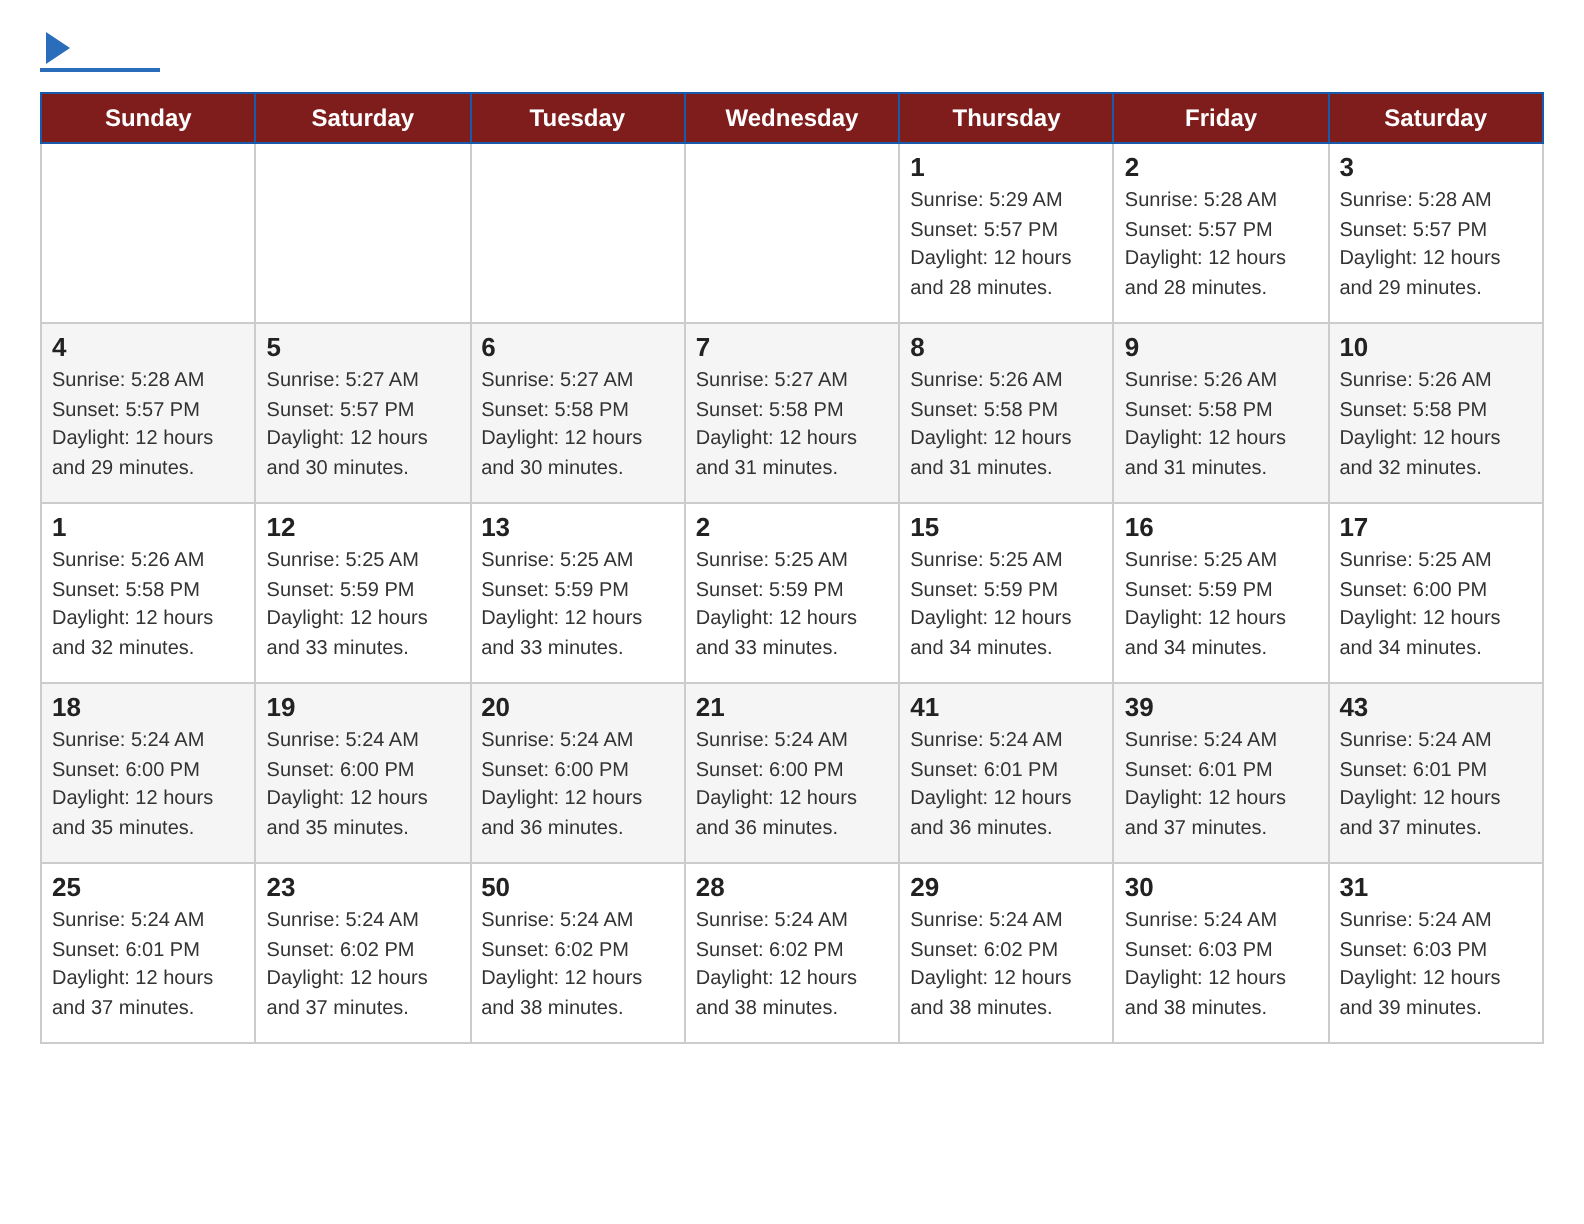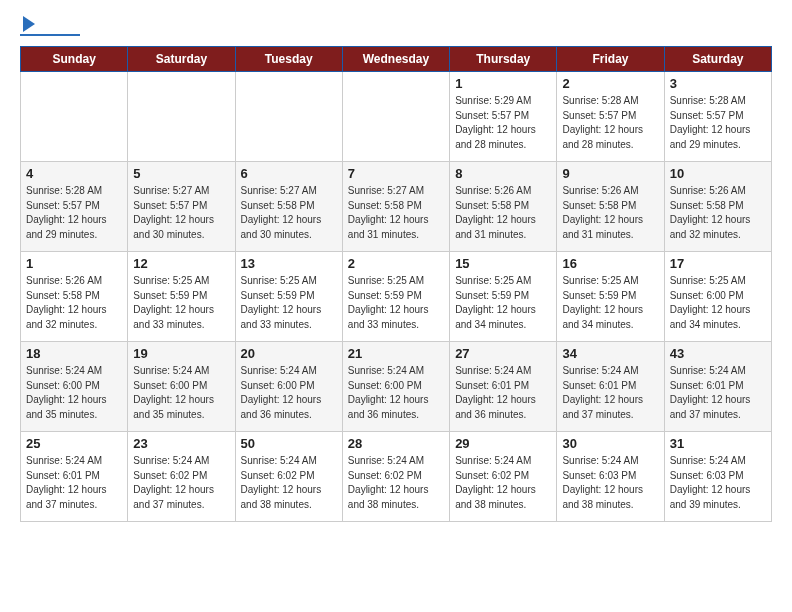--- a/index.html
+++ b/index.html
@@ -230,25 +230,25 @@
           </td>
           <td>
             <span class="day-number">20</span>
             <div class="day-info">Sunrise: 5:24 AM<br>Sunset: 6:00 PM<br>Daylight: 12 hours<br>and 36 minutes.</div>
           </td>
           <td>
             <span class="day-number">21</span>
             <div class="day-info">Sunrise: 5:24 AM<br>Sunset: 6:00 PM<br>Daylight: 12 hours<br>and 36 minutes.</div>
           </td>
           <td>
-            <span class="day-number">27</span>
+            <span class="day-number">41</span>
             <div class="day-info">Sunrise: 5:24 AM<br>Sunset: 6:01 PM<br>Daylight: 12 hours<br>and 36 minutes.</div>
           </td>
           <td>
-            <span class="day-number">34</span>
+            <span class="day-number">39</span>
             <div class="day-info">Sunrise: 5:24 AM<br>Sunset: 6:01 PM<br>Daylight: 12 hours<br>and 37 minutes.</div>
           </td>
           <td>
             <span class="day-number">43</span>
             <div class="day-info">Sunrise: 5:24 AM<br>Sunset: 6:01 PM<br>Daylight: 12 hours<br>and 37 minutes.</div>
           </td>
         </tr>
         <tr>
           <td>
             <span class="day-number">25</span>

